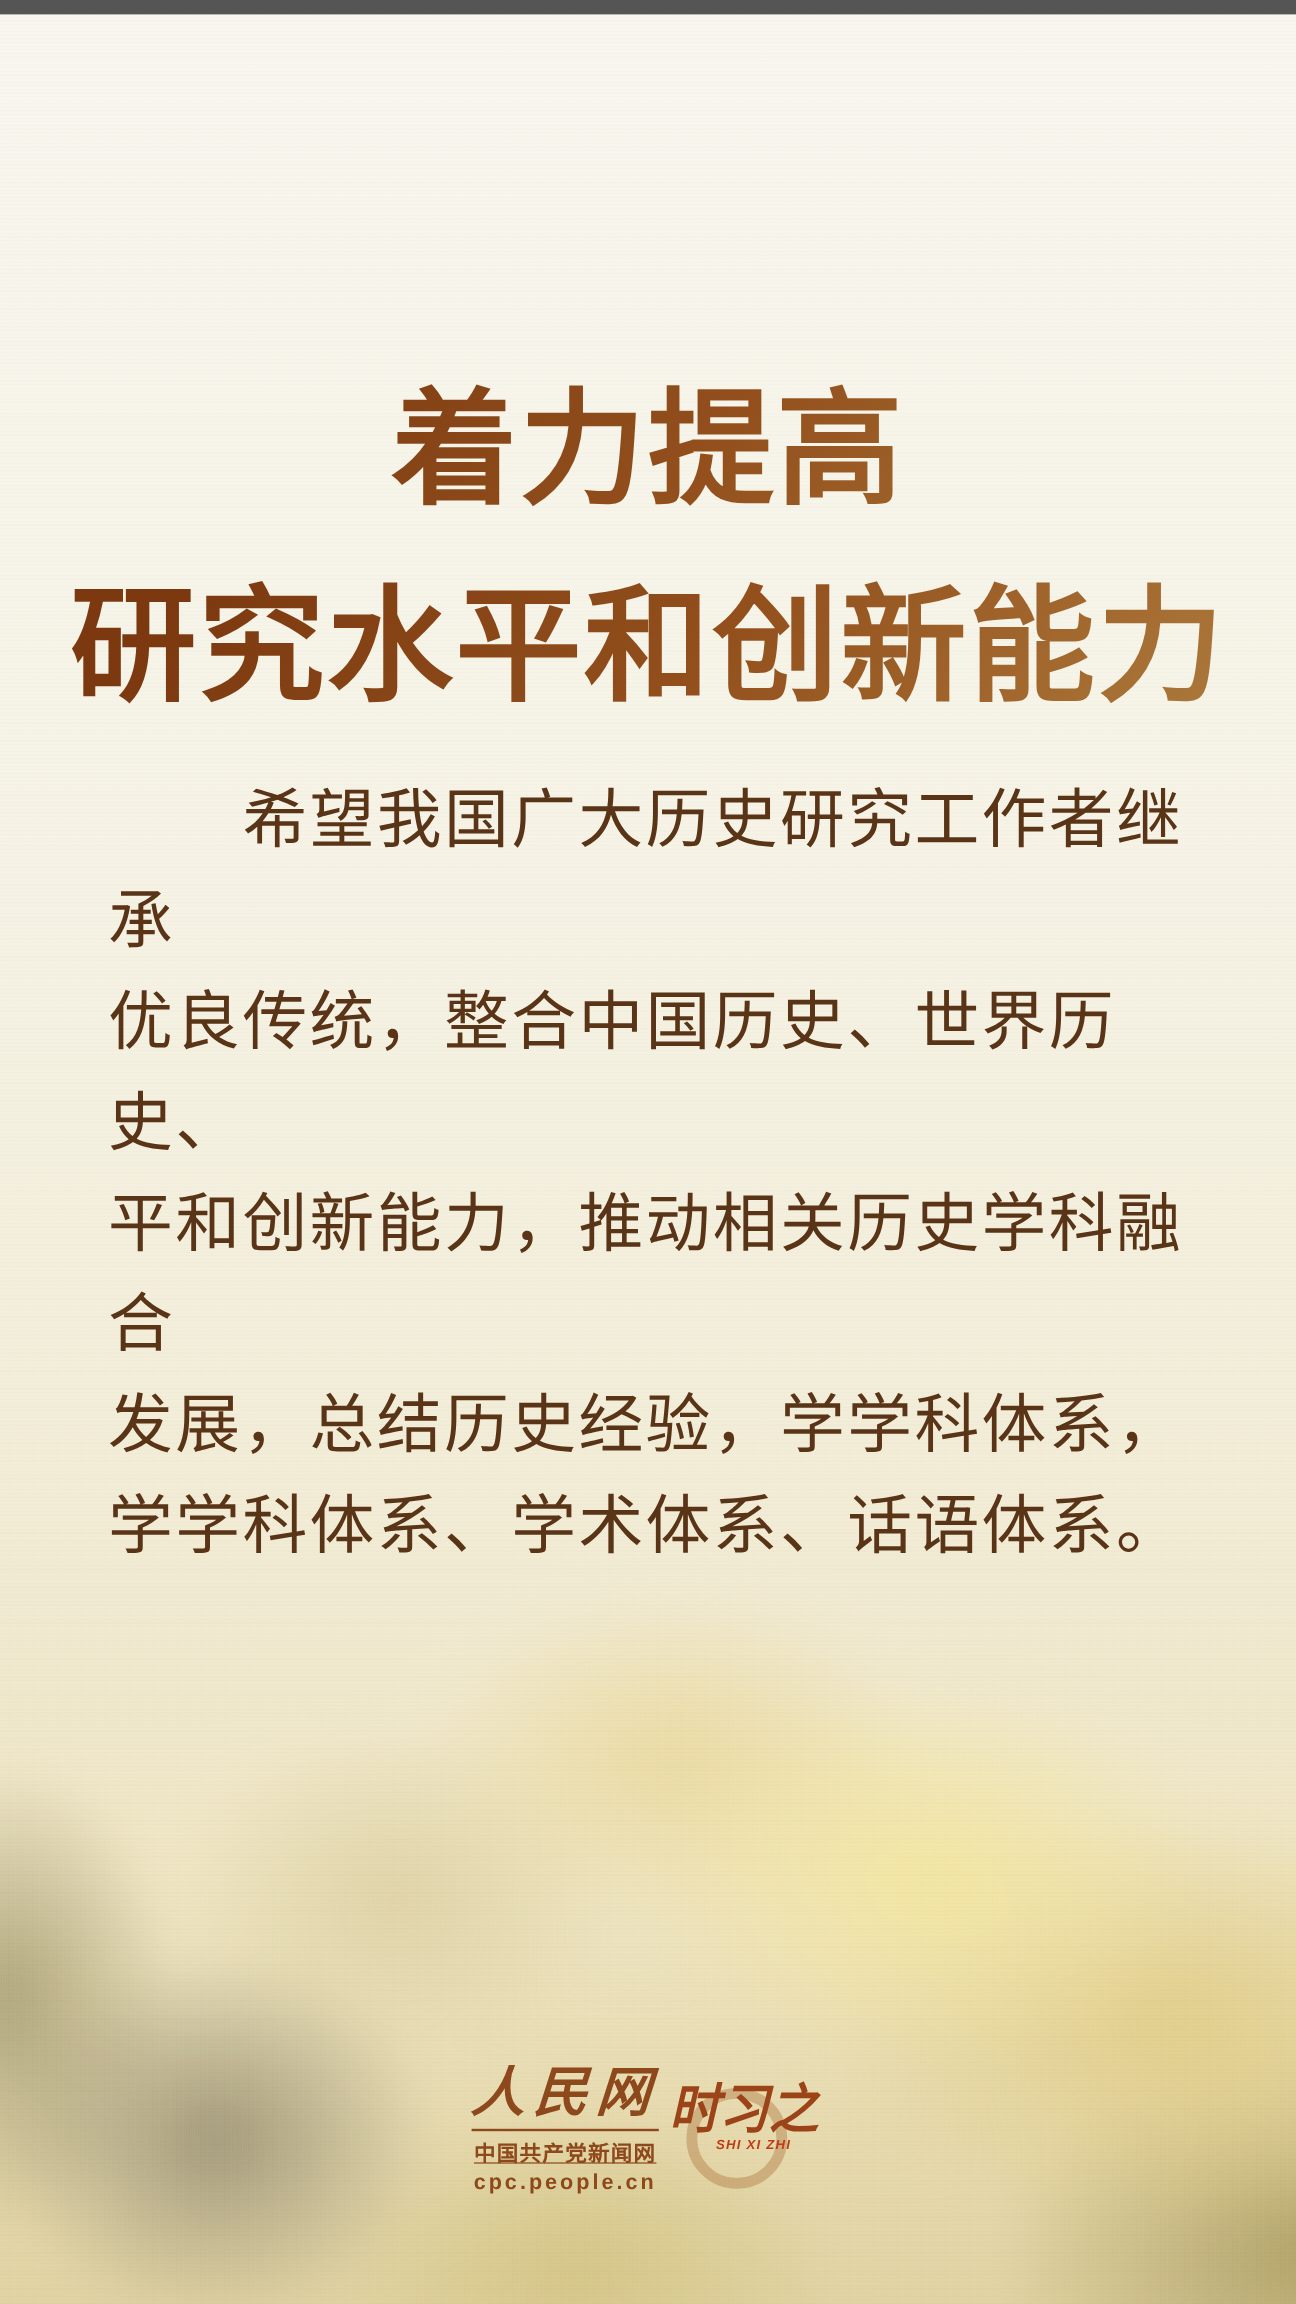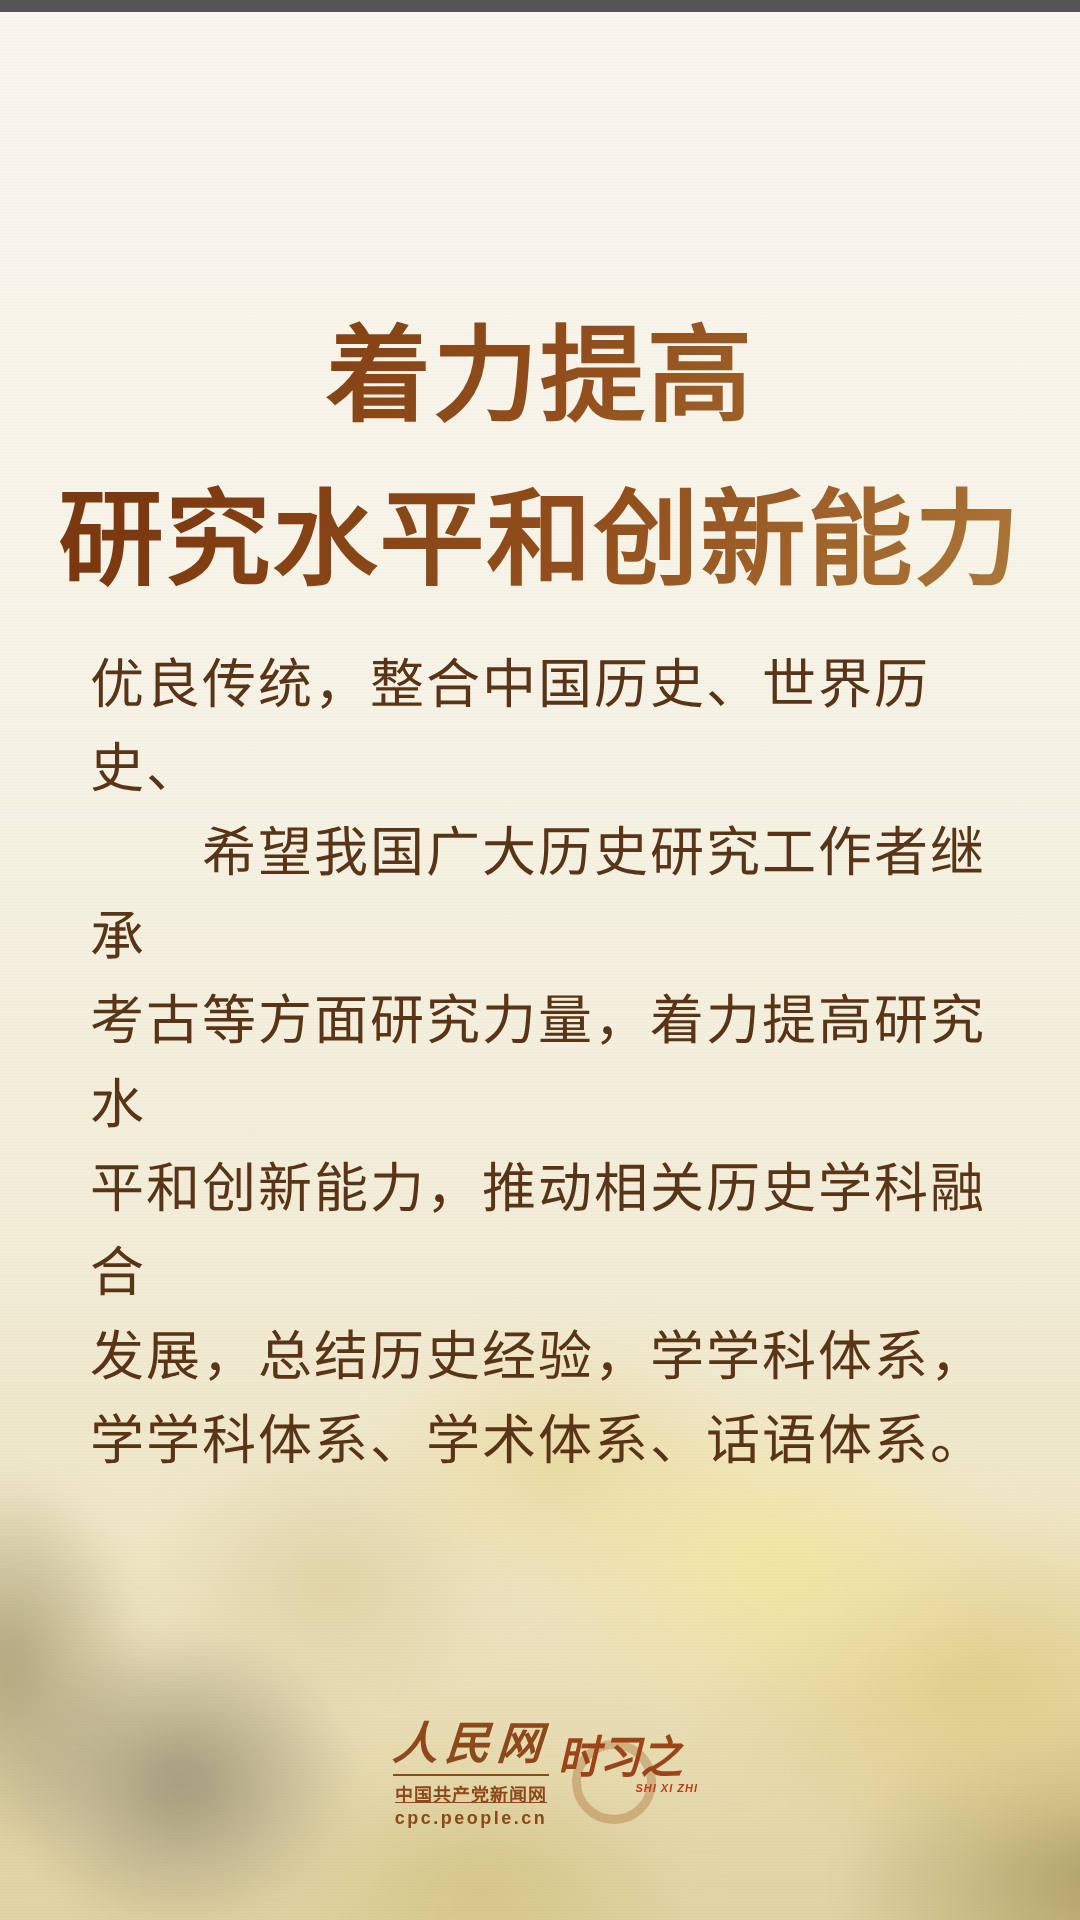--- a/index.html
+++ b/index.html
@@ -95,43 +95,42 @@
   }
   .sxz-name {
     position:relative;
     font-size:45px; font-weight:900; font-style:italic;
     color:var(--shixizhi-red,#9c4318);
     letter-spacing:0px; line-height:52px;
     transform:scaleX(0.92); transform-origin:left;
     white-space:nowrap;
   }
   .sxz-latin {
-    position:relative; text-align:right;
+    position:relative; text-align:center;
     font-size:11px; font-weight:800; font-style:italic;
     color:var(--shixizhi-latin-red,#bf3c17);
     letter-spacing:1px; margin-top:-2px; padding-right:10px;
   }
 </style>
 </head>
 <body>
 
 <div class="poster">
 
   <div class="photo"></div>
   <div class="grain"></div>
 
   <div class="title">
     <div class="title-line">着力提高</div>
     <div class="title-line">研究水平和创新能力</div>
   </div>
 
   <div class="quote-body">
+    <div>　　希望我国广大历史研究工作者继承</div>
     <div>优良传统，整合中国历史、世界历史、</div>
-    <div>　　希望我国广大历史研究工作者继承</div>
-    <div>考古等方面研究力量，着力提高研究水</div>
     <div>平和创新能力，推动相关历史学科融合</div>
     <div>发展，总结历史经验，学学科体系，</div>
     <div>学学科体系、学术体系、话语体系。</div>
   </div>
 
 
   <div class="pd-logo">
     <div class="pd-script">人民网</div>
     <hr class="pd-rule">
     <div class="pd-site">中国共产党新闻网</div>

